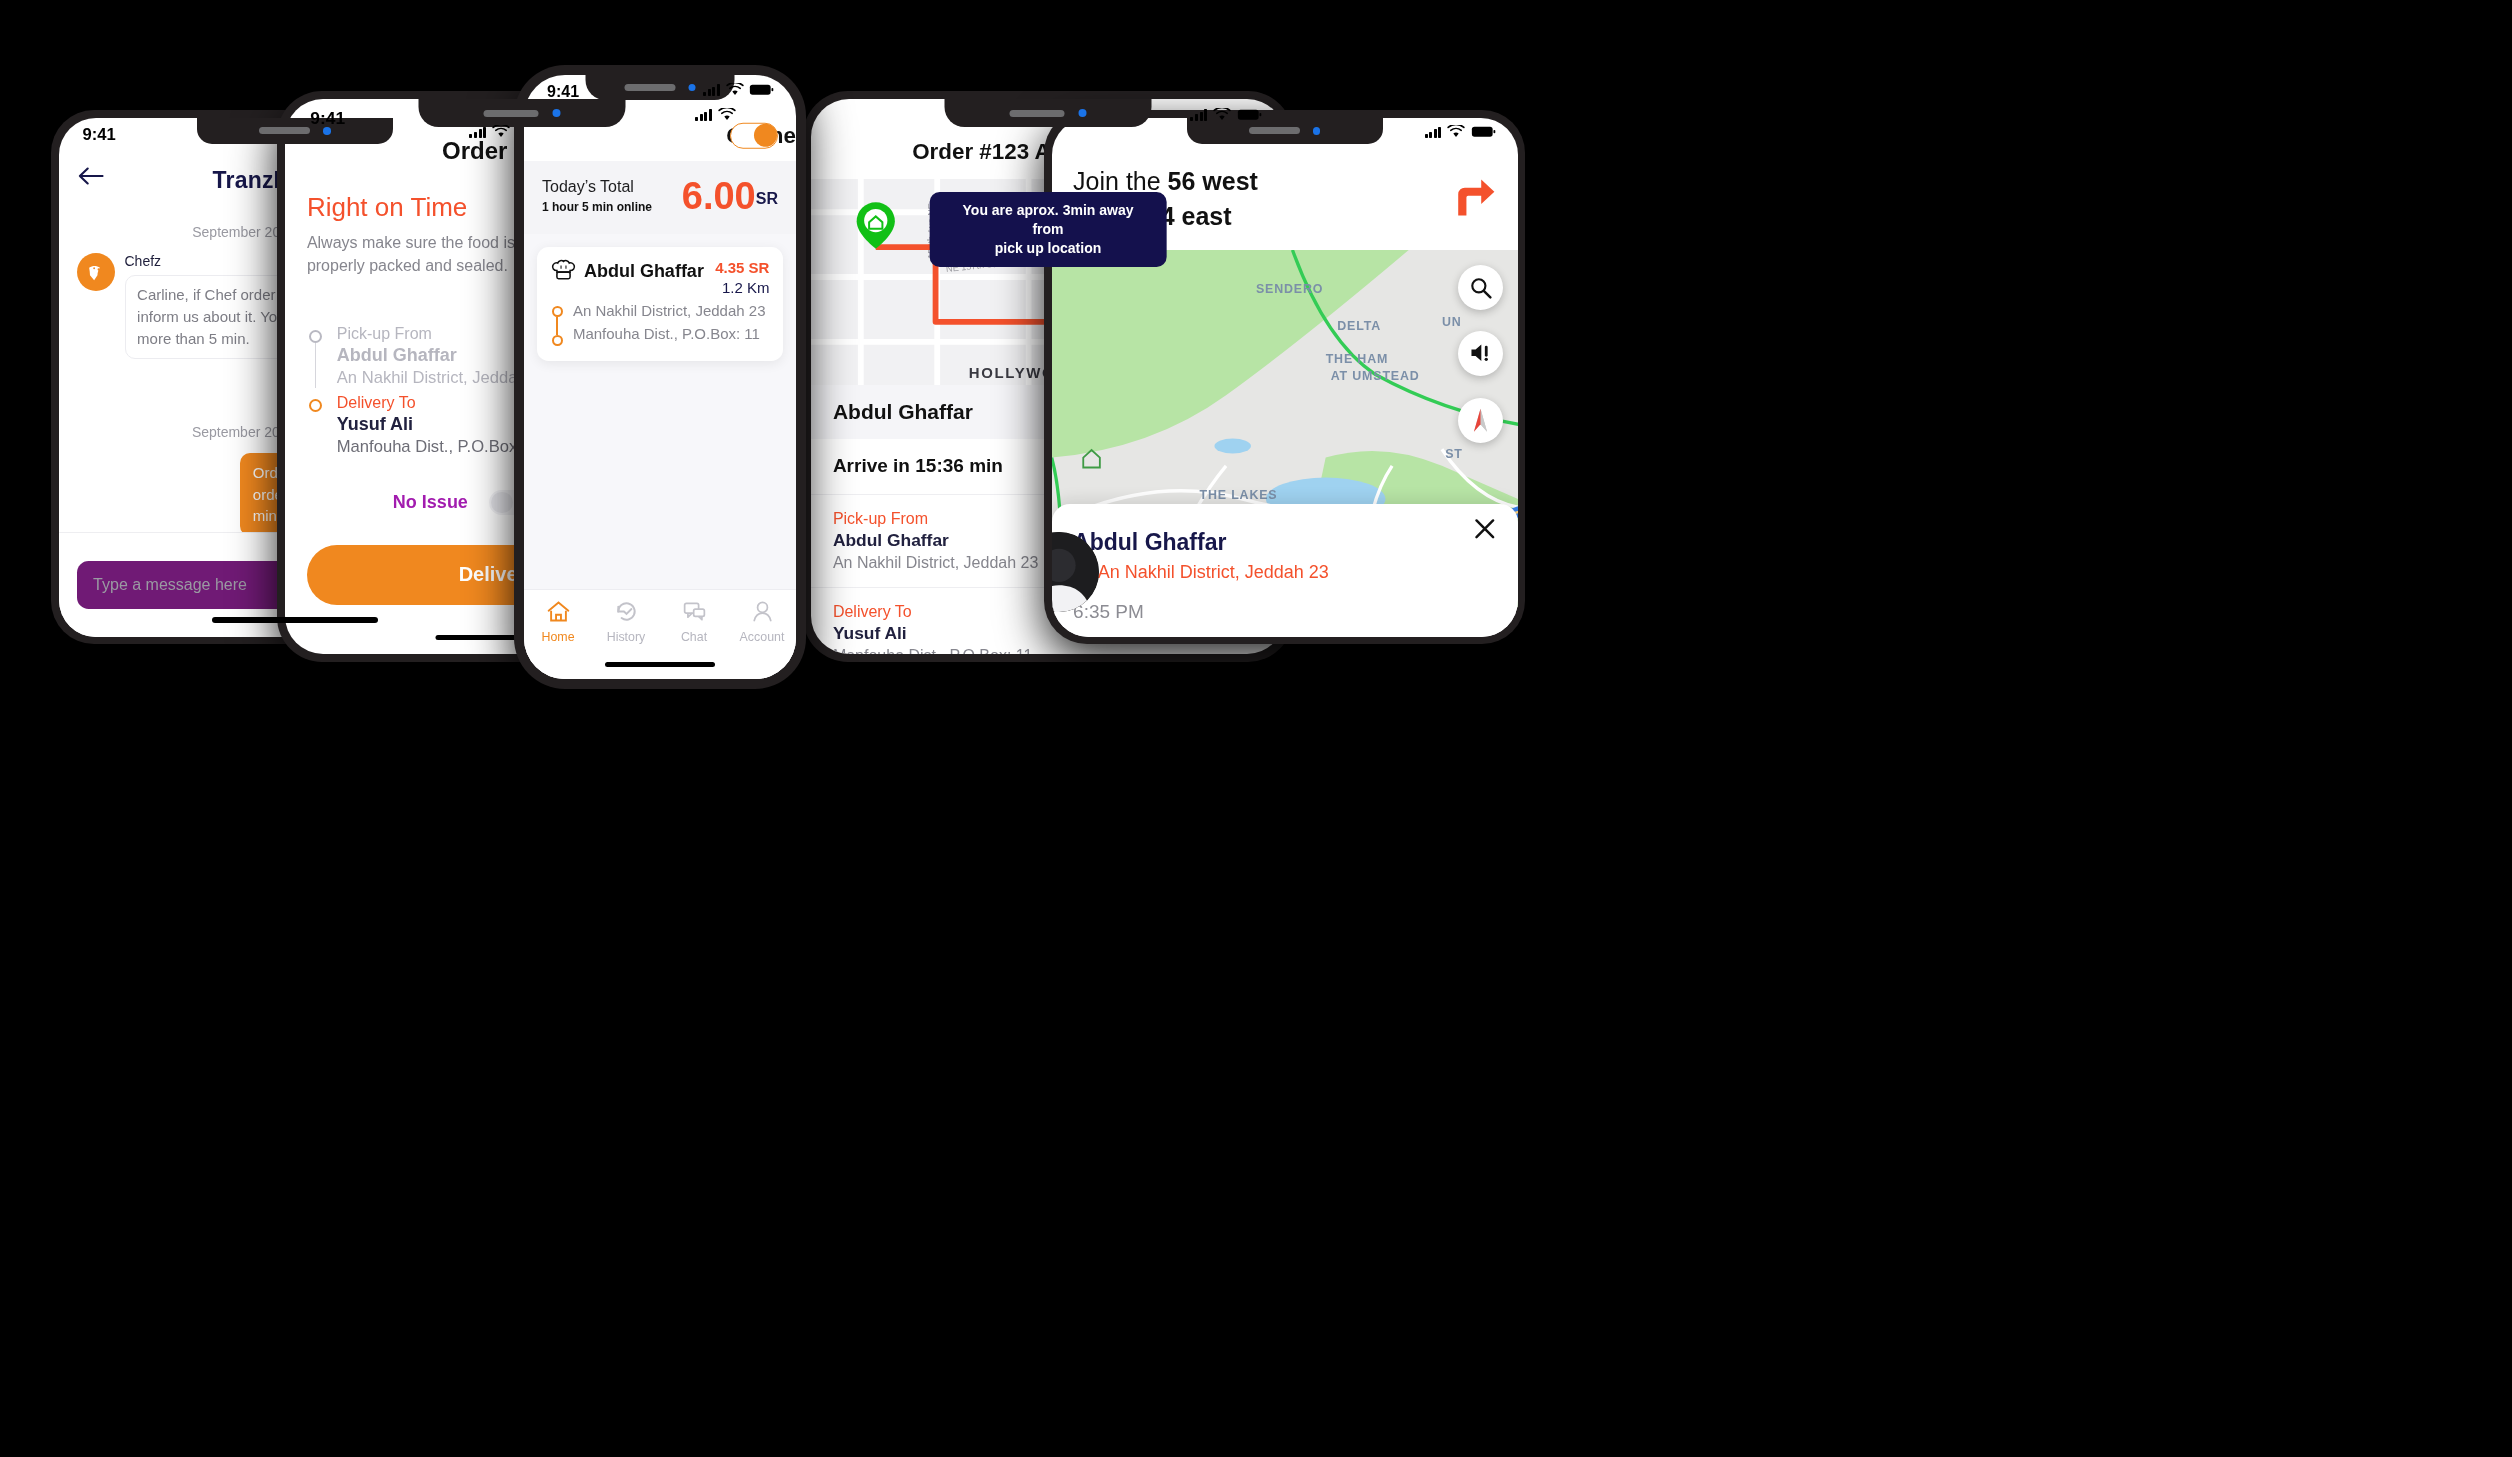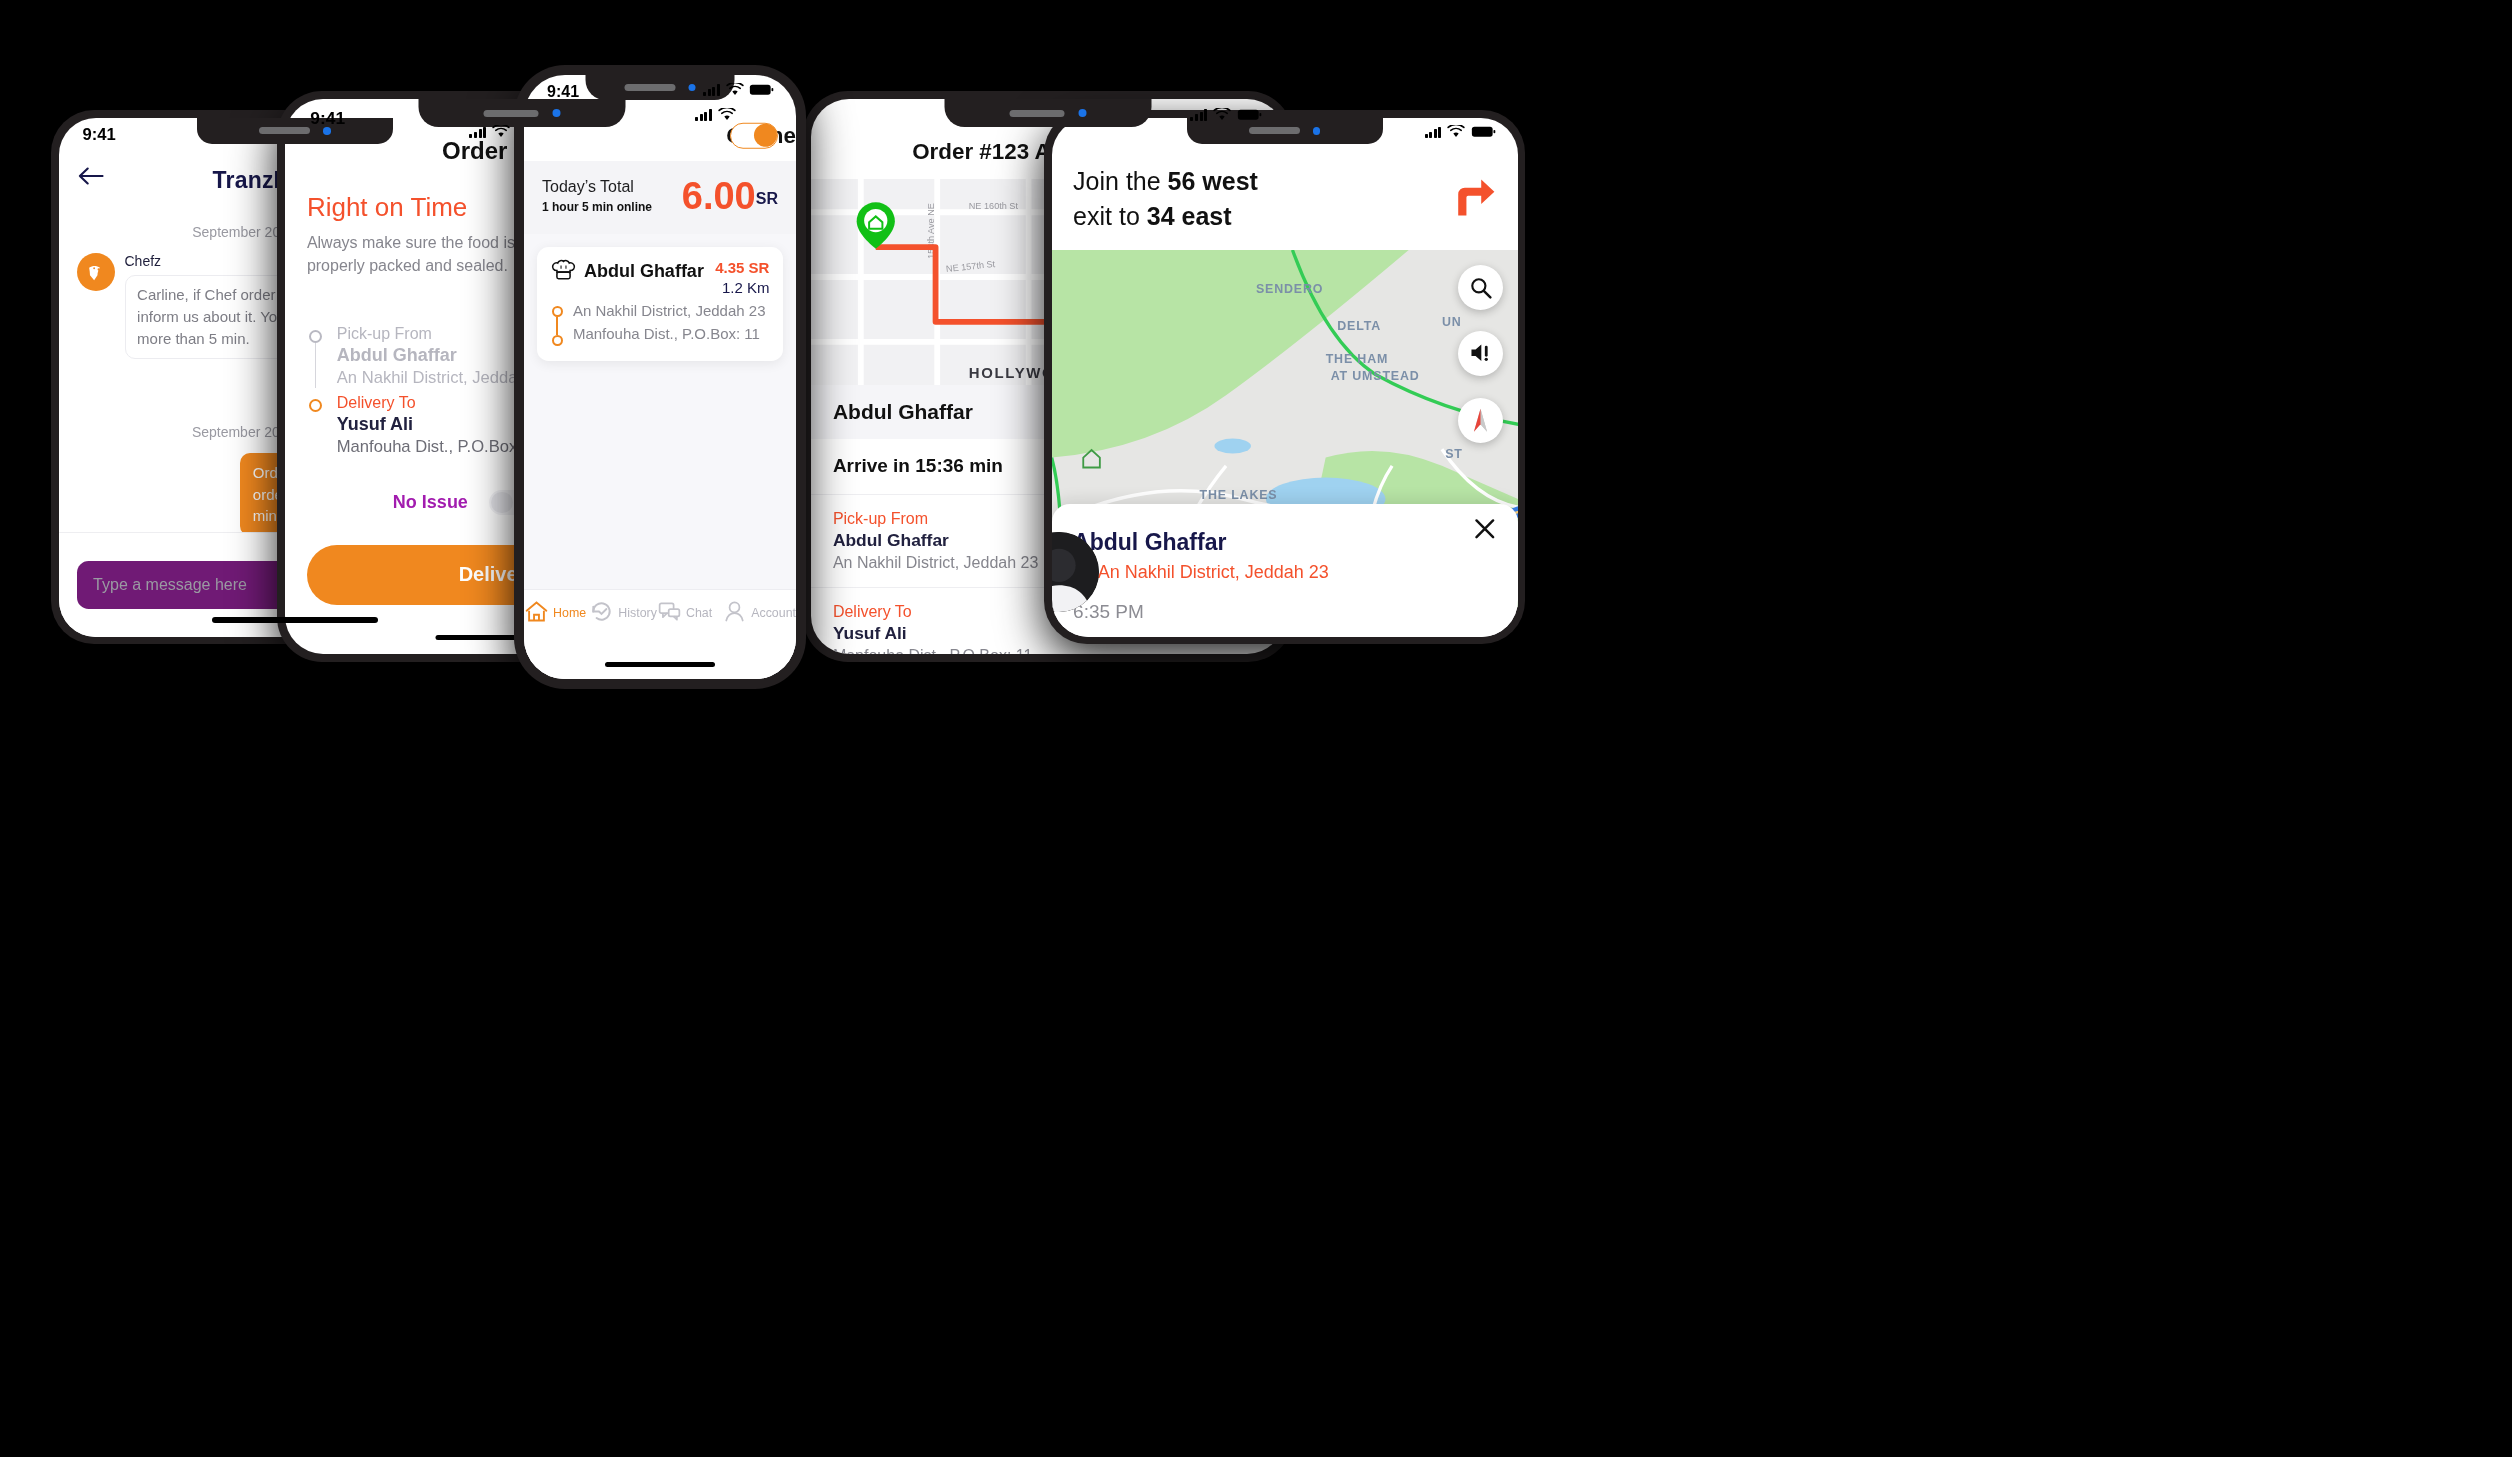--- a/index.html
+++ b/index.html
@@ -207,21 +207,21 @@
   .oc-route { display: flex; gap: 9px; margin-top: 3.3px; }
   .oc-dots { display: flex; flex-direction: column; align-items: center; width: 13.3px; padding-top: 6.6px; }
   .oc-dot { width: 10.8px; height: 10.8px; border-radius: 50%; border: 2.1px solid #f0881f; background:#fff; }
   .oc-dline { width: 1.7px; flex: 1; background: #f0881f; min-height: 11.6px; }
   .oc-addr { font-size: 15px; color: #86868e; line-height: 1.55; }
   .tabbar {
     position: absolute; left: 0; right: 0; bottom: 0; height: 90px;
     background: #fff; border-top: 0.8px solid #ededf1;
     display: flex; align-items: flex-start; padding-top: 10px;
   }
-  .tab { flex: 1; display: flex; flex-direction: row; align-items: center; gap: 4.1px; }
+  .tab { flex: 1; display: flex; flex-direction: column; align-items: center; gap: 4.1px; }
   .tab span { font-size: 12.4px; color: #b6b6bf; }
   .tab.active span { color: #f0881f; }
   #p3 .homebar { bottom: 11.6px; width: 110px; height: 5px; }
 
   
   #p4 { left: 803px; top: 91px; width: 490px; height: 571px;
         border-radius: 45px; padding: 8.3px; }
   #p4 .screen { border-radius: 38px; }
   #p4 .notch { width: 207px; height: 28px; }
   #p4 .speaker { width: 55px; height: 6.6px; }
@@ -527,20 +527,22 @@
             <circle cx="78" cy="50" r="14" fill="#fff"></circle>
             <path d="M70 52l8-7 8 7v8h-16z" fill="none" stroke="#12c016" stroke-width="2.4"></path>
           </g>
           <g>
             <path d="M404 176a26 26 0 0 1 26 26c0 18-26 38-26 38s-26-20-26-38a26 26 0 0 1 26-26z" fill="#111"></path>
             <circle cx="404" cy="201" r="17" fill="#fff"></circle>
             <path d="M393 203c-3-3-2-9 3-9 1-4 7-5 9-1 5-2 9 3 7 8l-1 2h-18z" fill="none" stroke="#111" stroke-width="2"></path>
             <rect x="395" y="204" width="18" height="6" rx="1.5" fill="none" stroke="#111" stroke-width="2"></rect>
           </g>
         </svg>
+        <div class="eta-pill">You are aprox. 3min away from
+pick up location</div>
       </div>
 
       <div class="p4-sheet-head">
         <div class="p4-sheet-name">Abdul Ghaffar</div>
       </div>
 
       <div class="p4-arrive">Arrive in 15:36 min</div>
 
       <div class="p4-row">
         <div class="p4-row-main">

